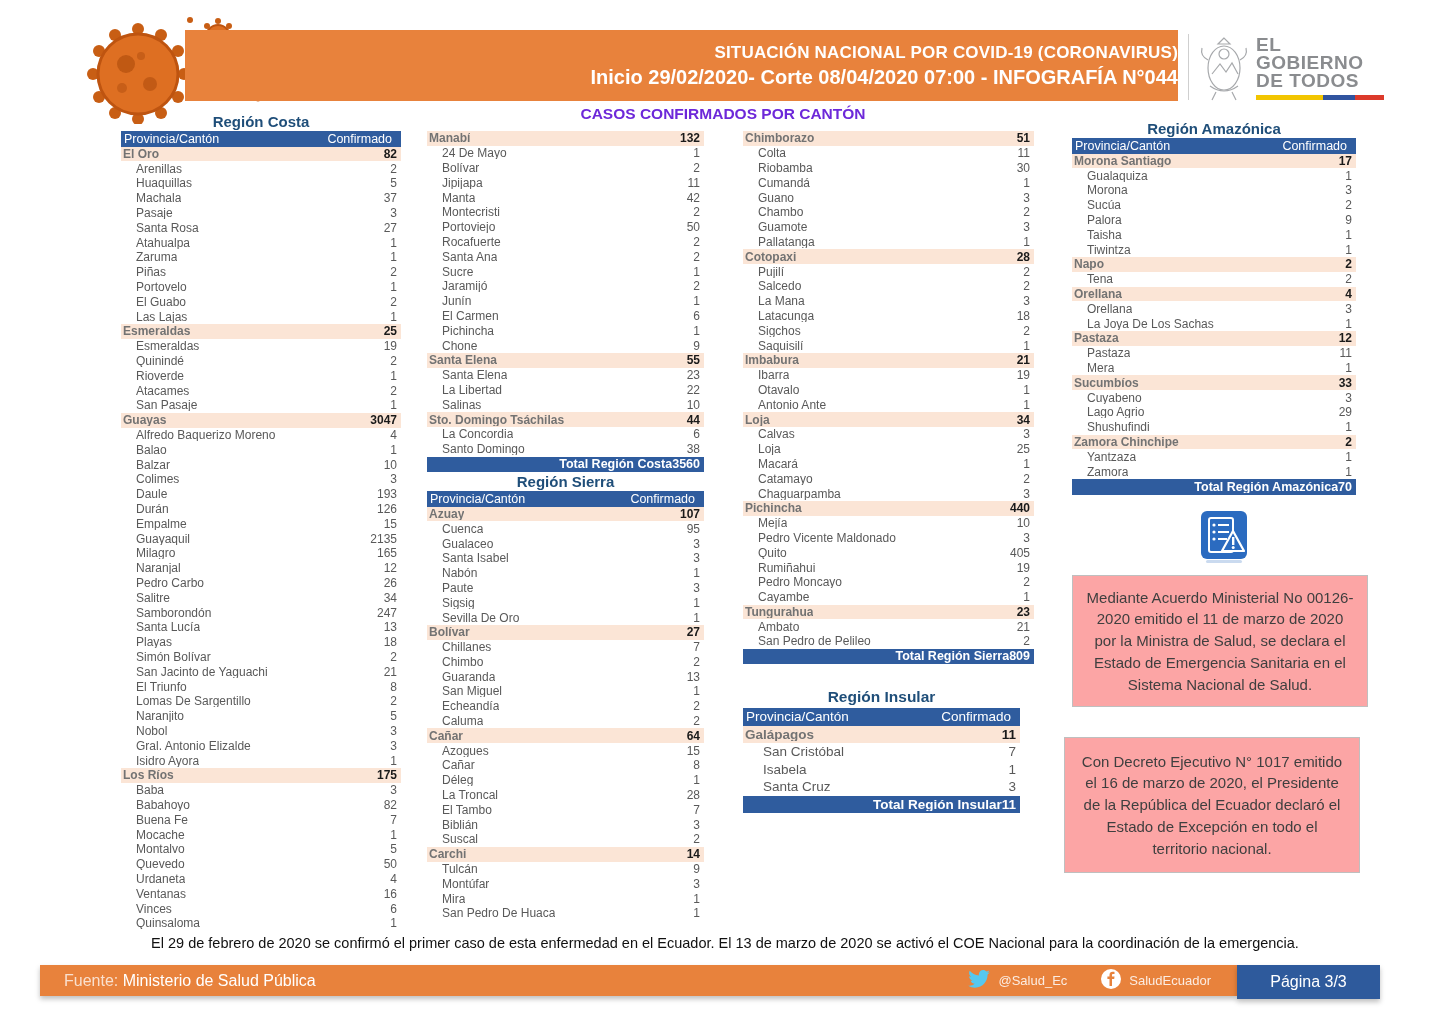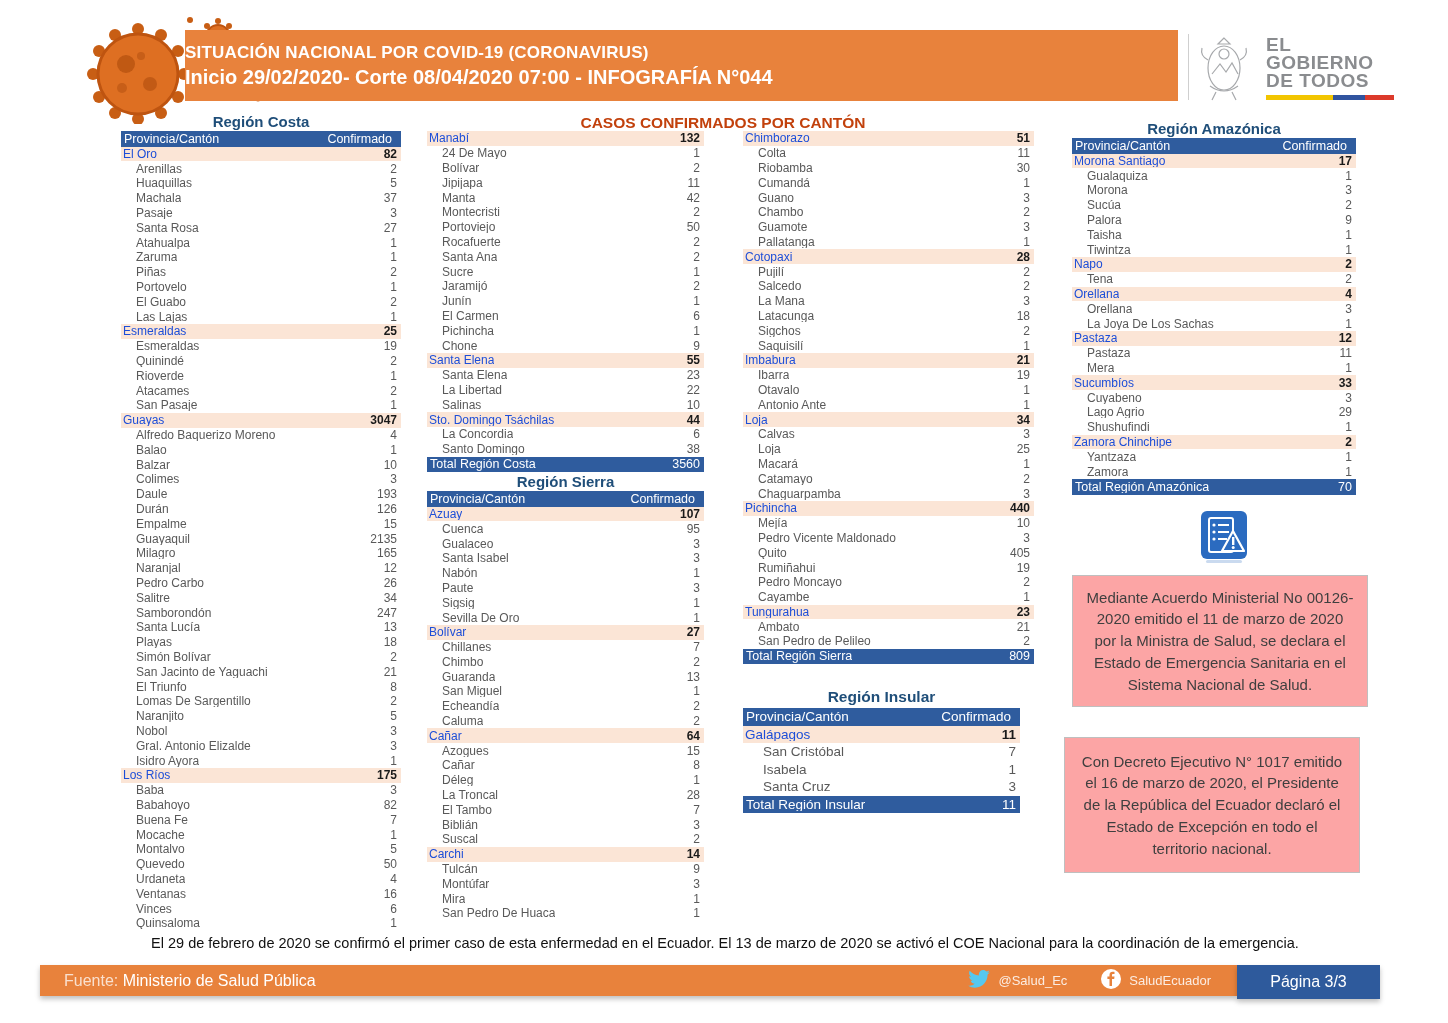--- a/index.html
+++ b/index.html
@@ -1,55 +1,55 @@
 <!DOCTYPE html>
 <html><head>
 <meta charset="utf-8">
 <style>
   * { margin:0; padding:0; box-sizing:border-box; }
   html,body { width:1448px; height:1023px; background:#fff; font-family:"Liberation Sans", sans-serif; overflow:hidden; }
   .abs { position:absolute; }
 
   
-  #banner { left:185px; top:30px; width:993px; height:71px; background:#E8823C; color:#fff; text-align:left;
+  #banner { left:185px; top:30px; width:993px; height:71px; background:#E8823C; color:#fff; text-align:right;
             display:flex; flex-direction:column; justify-content:center; gap:3px; }
   #banner .l1 { font-size:17px; font-weight:bold; letter-spacing:.2px; }
   #banner .l2 { font-size:20px; font-weight:bold; }
 
   
   #logo-sep { left:1188px; top:34px; width:1px; height:66px; background:#cfcfcf; }
-  #logo { left:1198px; top:30px; width:190px; height:78px; display:flex; align-items:flex-start; gap:16px; }
+  #logo { left:1198px; top:30px; width:190px; height:78px; display:flex; align-items:flex-start; gap:6px; }
   #logo .txt { color:#8A8C8F; font-weight:bold; line-height:.95; font-size:19px; letter-spacing:.5px; padding-top:6px; }
   #logo .stripe { display:flex; height:5px; width:128px; margin-top:5px; }
   #logo .stripe .y { background:#F2C500; flex:5; }
   #logo .stripe .b { background:#30549F; flex:2.4; }
   #logo .stripe .r { background:#DC3A2B; flex:2.2; }
 
-  #main-title { left:428px; top:105px; width:590px; text-align:center; color:#c2410c; font-weight:bold; font-size:15.5px;margin-top:9px; }
+  #main-title { left:428px; top:105px; width:590px; text-align:center; color:#6d28d9; font-weight:bold; font-size:15.5px; }
 
   
   .col { position:absolute; }
   #col1 { left:121px; top:112px; width:280px; }
   #col2 { left:427px; top:131px; width:277px; }
   #col3 { left:743px; top:131px; width:291px; }
   #col4 { left:1072px; top:119px; width:284px; }
 
   .row { display:flex; justify-content:space-between; align-items:center; height:14.8px; font-size:12px; line-height:1; }
   .row .cell-name { white-space:nowrap; overflow:hidden; }
   .row .cell-val { text-align:right; padding-right:4px; font-variant-numeric:tabular-nums; }
   .row.title { display:block; text-align:center; color:#1F4E79; font-weight:bold; font-size:15px; height:19px; line-height:19px; }
   .row.head { background:#2F5C9E; color:#fff; height:15.5px; font-size:12.5px; }
   .row.head .cell-name { padding-left:3px; }
   .row.head .cell-val { padding-right:9px; }
   .row.prov { background:#FBE5D6; }
-  .row.prov .cell-name { font-weight:normal; color:#1d4ed8; padding-left:2px; }
+  .row.prov .cell-name { font-weight:bold; color:#737373; padding-left:2px; }
   .row.prov .cell-val { font-weight:bold; color:#1a1a1a; }
   .row.cant .cell-name { padding-left:15px; color:#595959; }
   .row.cant .cell-val { color:#595959; }
-  .row.total { background:#2F5C9E; color:#fff; font-weight:normal; height:15.5px; font-size:12.5px; }
+  .row.total { background:#2F5C9E; color:#fff; font-weight:bold; height:15.5px; font-size:12.5px;justify-content:flex-end; }
   .row.total .cell-name { padding-left:3px; }
   .row.big { height:17.5px; font-size:13.5px; width:277px; }
   .row.title.big { height:22px; line-height:22px; font-size:15.5px; margin-top:2px; }
   .row.cant.big .cell-name { padding-left:20px; }
 
   
   #alert-icon { left:1200px; top:511px; }
 
   
   .note { border:1px solid #BFBFBF; background:#fca5a5; color:#3f3f3f; text-align:center;

